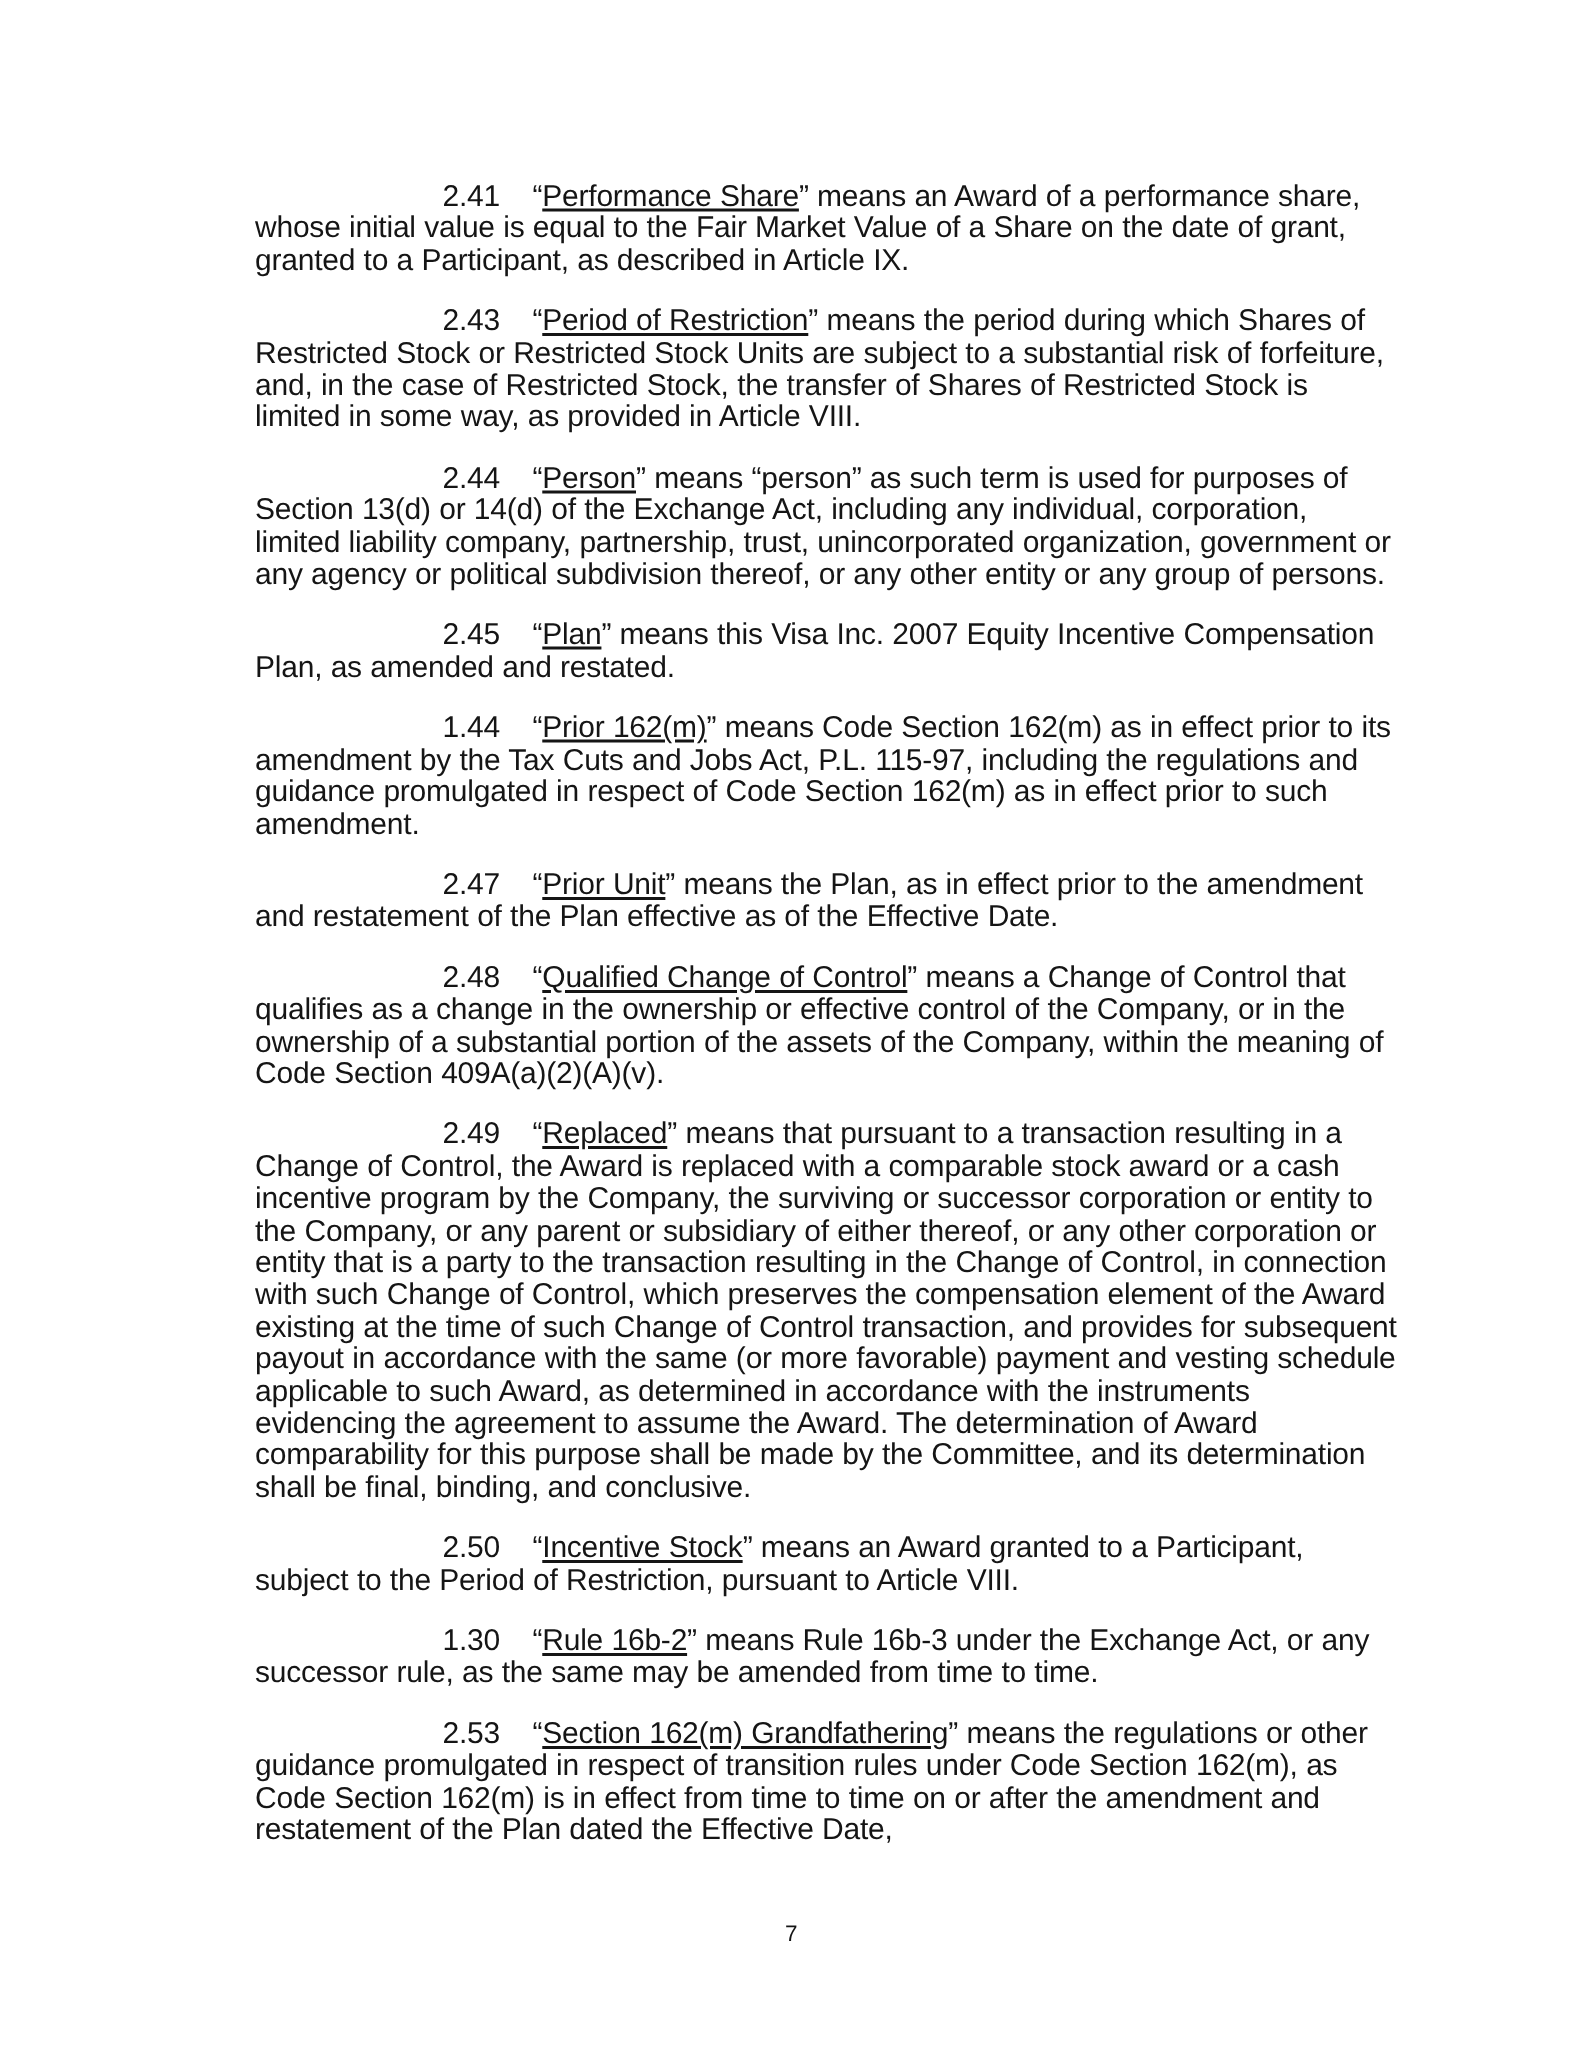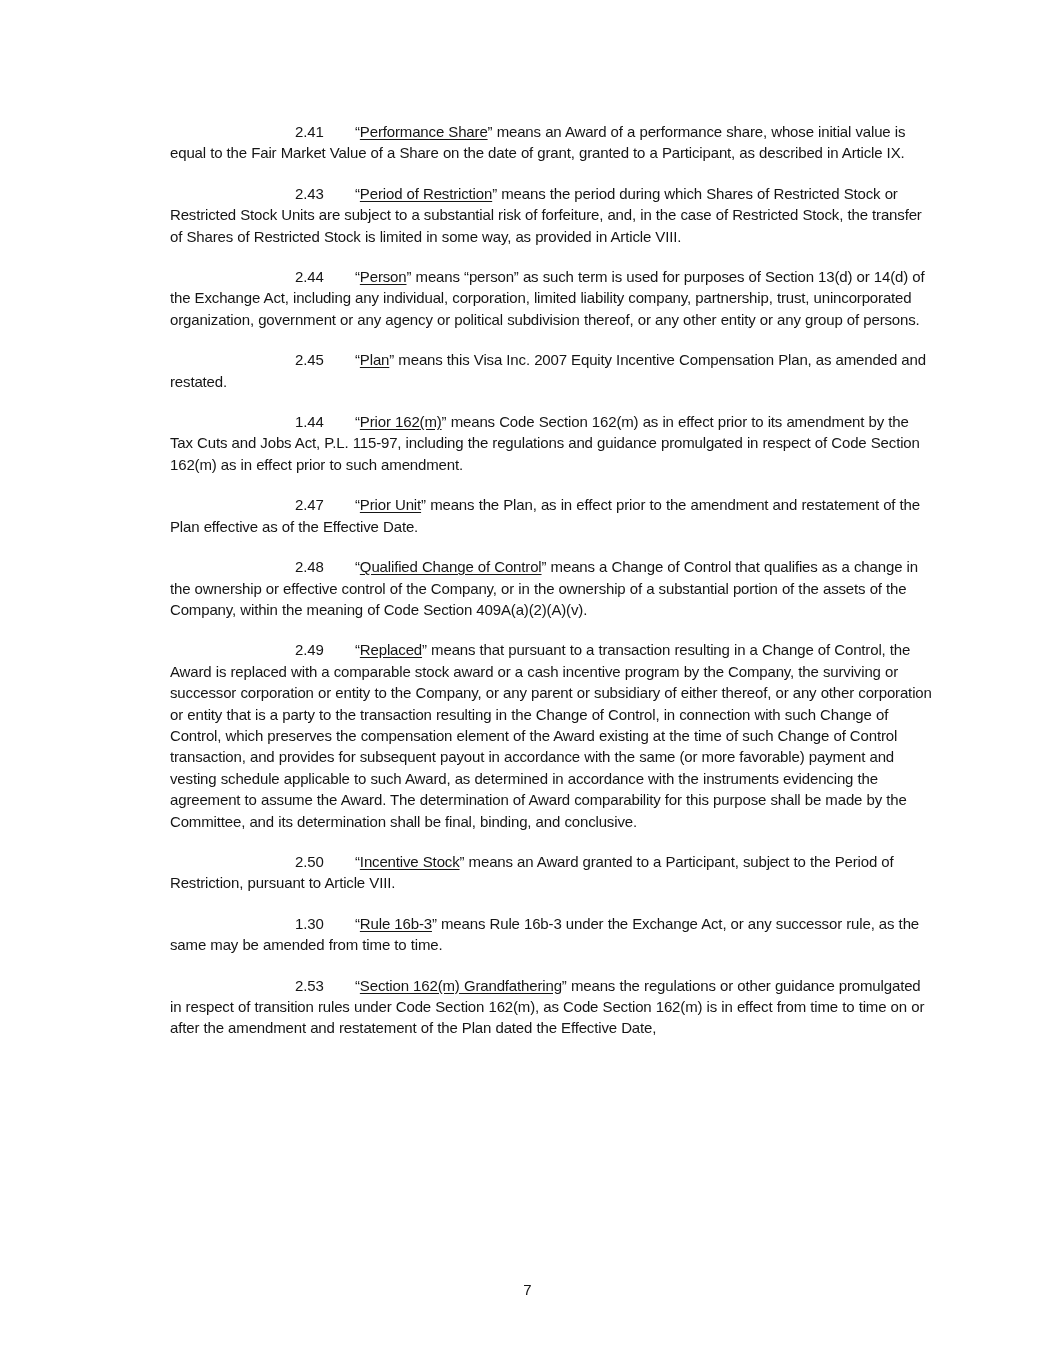--- a/index.html
+++ b/index.html
@@ -16,21 +16,21 @@
     overflow: hidden;
   }
   .doc {
     position: absolute;
     left: 170px;
     top: 121px;
     width: 762px;
   }
   .para {
     margin: 0;
-    font-size: 15px;
+    font-size: 20px;
     line-height: 21.4px;
     letter-spacing: -0.15px;
     text-indent: 125px;
     text-align: left;
     word-spacing: 0.2px;
   }
   .para + .para {
     margin-top: 19px;
   }
   .sec-num {
@@ -69,18 +69,18 @@
 
   <p class="para"><span class="sec-num">2.47</span><span class="open-quote">“</span><span class="term">Prior Unit</span><span class="def-text">” means the Plan, as in effect prior to the amendment and restatement of the Plan effective as of the Effective Date.</span></p>
 
   <p class="para"><span class="sec-num">2.48</span><span class="open-quote">“</span><span class="term">Qualified Change of Control</span><span class="def-text">” means a Change of Control that qualifies as a change in the ownership or effective control of the Company, or in the ownership of a substantial portion of the assets of the Company, within the meaning of Code Section 409A(a)(2)(A)(v).</span></p>
 
   <p class="para"><span class="sec-num">2.49</span><span class="open-quote">“</span><span class="term">Replaced</span><span class="def-text">” means that pursuant to a transaction resulting in a Change of Control, the Award is replaced with a comparable stock award or a cash incentive program by the Company, the surviving or successor corporation or entity to the Company, or any parent or subsidiary of either thereof, or any other corporation or entity that is a party to the transaction resulting in the Change of Control, in connection with such Change of Control, which preserves the compensation element of the Award existing at the time of such Change of Control transaction, and provides for subsequent payout in accordance with the same (or more favorable) payment and vesting schedule applicable to such Award, as determined in accordance with the instruments evidencing the agreement to assume the Award. The determination of Award comparability for this purpose shall be made by the Committee, and its determination shall be final, binding, and conclusive.</span></p>
 
   <p class="para"><span class="sec-num">2.50</span><span class="open-quote">“</span><span class="term">Incentive Stock</span><span class="def-text">” means an Award granted to a Participant, subject to the Period of Restriction, pursuant to Article VIII.</span></p>
 
 
-  <p class="para"><span class="sec-num">1.30</span><span class="open-quote">“</span><span class="term">Rule 16b-3</span><span class="def-text">” means Rule 16b-3 under the Exchange Act, or any successor rule, as the same may be amended from time to time.</span></p>
+  <p class="para"><span class="sec-num">1.30</span><span class="open-quote">“</span><span class="term">Rule 16b-2</span><span class="def-text">” means Rule 16b-3 under the Exchange Act, or any successor rule, as the same may be amended from time to time.</span></p>
 
   <p class="para"><span class="sec-num">2.53</span><span class="open-quote">“</span><span class="term">Section 162(m) Grandfathering</span><span class="def-text">” means the regulations or other guidance promulgated in respect of transition rules under Code Section 162(m), as Code Section 162(m) is in effect from time to time on or after the amendment and restatement of the Plan dated the Effective Date,</span></p>
 </div>
 
 <div class="page-footer"><span>7</span></div>
 
 </body></html>

